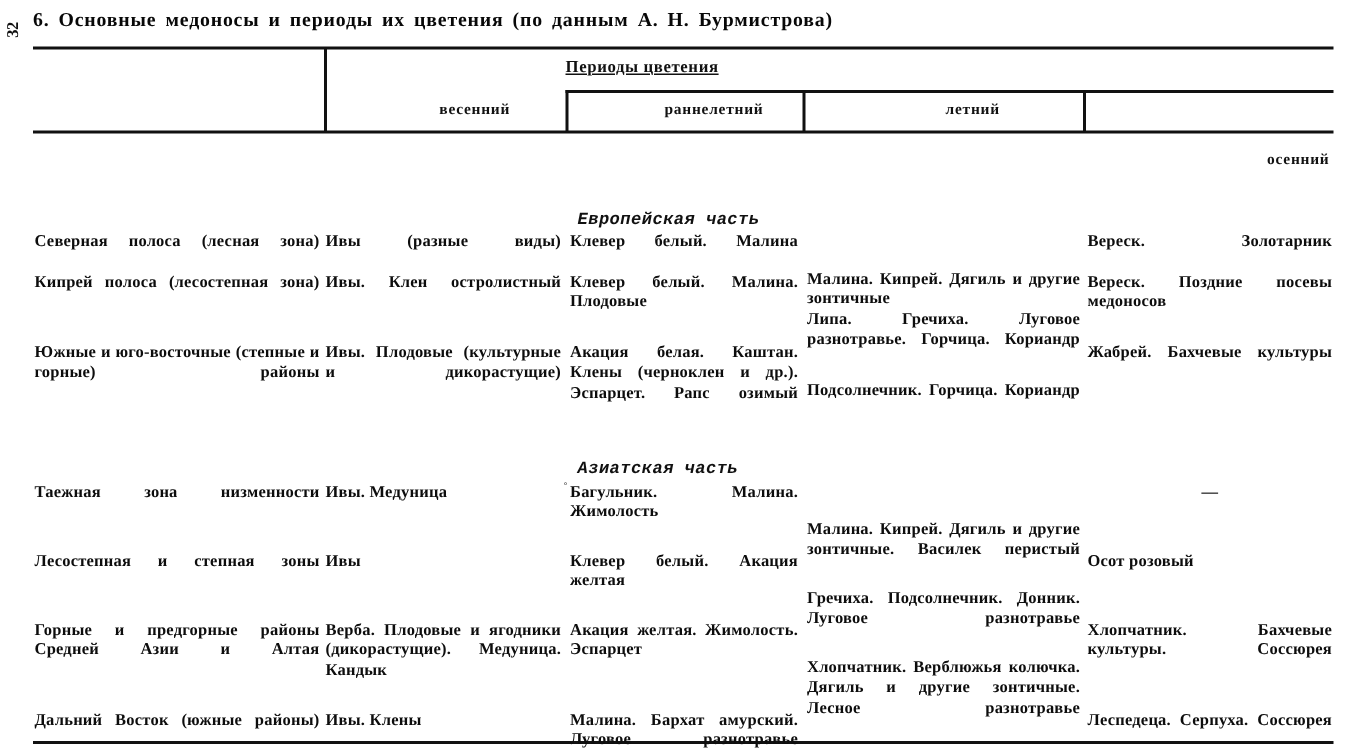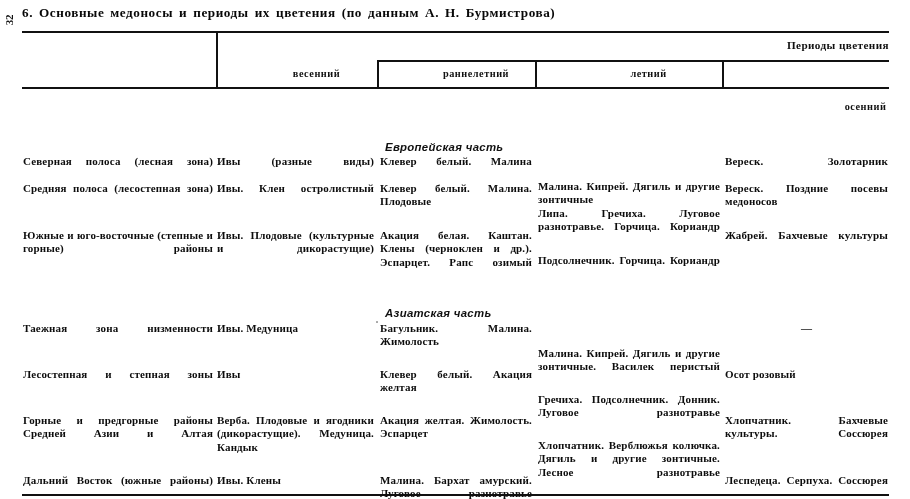--- a/index.html
+++ b/index.html
@@ -80,21 +80,22 @@
   #v2 { left: 355px; top: 29px; height: 28px; }
   #v3 { left: 513px; top: 29px; height: 28px; }
   #v4 { left: 700px; top: 29px; height: 28px; }
 
   
   .hdr-text {
     position: absolute;
     font-family: "Liberation Serif", serif;
     font-weight: bold;
     color: #111;
-    text-align: right;
+    text-align: left;
+    text-decoration: underline;
   }
   #hdr-zones {
     left: 0px; top: 24px; width: 194px;
     font-size: 11.6px;
     letter-spacing: 0.5px;
   }
   #hdr-periods {
     left: 355px; top: 8px; width: 512px;
     font-size: 11.2px;
     letter-spacing: 0.4px;
@@ -118,21 +119,21 @@
   #tbody {
     position: absolute;
     left: 0;
     top: 58px;
     width: 867px;
     height: 404px;
   }
 
   .section-label {
     position: absolute;
-    font-family: Liberation Sans, sans-serif;
+    font-family: Liberation Mono, monospace;
     font-style: italic;
     font-weight: bold;
     font-size: 11.4px;
     letter-spacing: 0.3px;
     color: #111;
     white-space: nowrap;
   }
   #sec-eu { left: 363px; top: 52px; }
   #sec-as { left: 363px; top: 218px; }
   #sec-as-mark {
@@ -204,21 +205,21 @@
 
     <div class="row" style="top:66px">
       <div class="cell c0">Северная полоса (лесная зона)</div>
       <div class="cell c1">Ивы (разные виды)</div>
       <div class="cell c2">Клевер белый. Малина</div>
       <div class="cell c3">Малина. Кипрей. Дягиль и другие зонтичные</div>
       <div class="cell c4">Вереск. Золотарник</div>
     </div>
 
     <div class="row" style="top:93px">
-      <div class="cell c0">Средняя полоса (лесостепная зона)</div>
+      <div class="cell c0">Кипрей полоса (лесостепная зона)</div>
       <div class="cell c1">Ивы. Клен остролистный</div>
       <div class="cell c2">Клевер белый. Малина. Плодовые</div>
       <div class="cell c3">Липа. Гречиха. Луговое разнотравье. Горчица. Кориандр</div>
       <div class="cell c4">Вереск. Поздние посевы медоносов</div>
     </div>
 
     <div class="row" style="top:140px">
       <div class="cell c0">Южные и юго-восточные (степные и горные) районы</div>
       <div class="cell c1">Ивы. Плодовые (культурные и дикорастущие)</div>
       <div class="cell c2">Акация белая. Каштан. Клены (черноклен и др.). Эспарцет. Рапс озимый</div>

